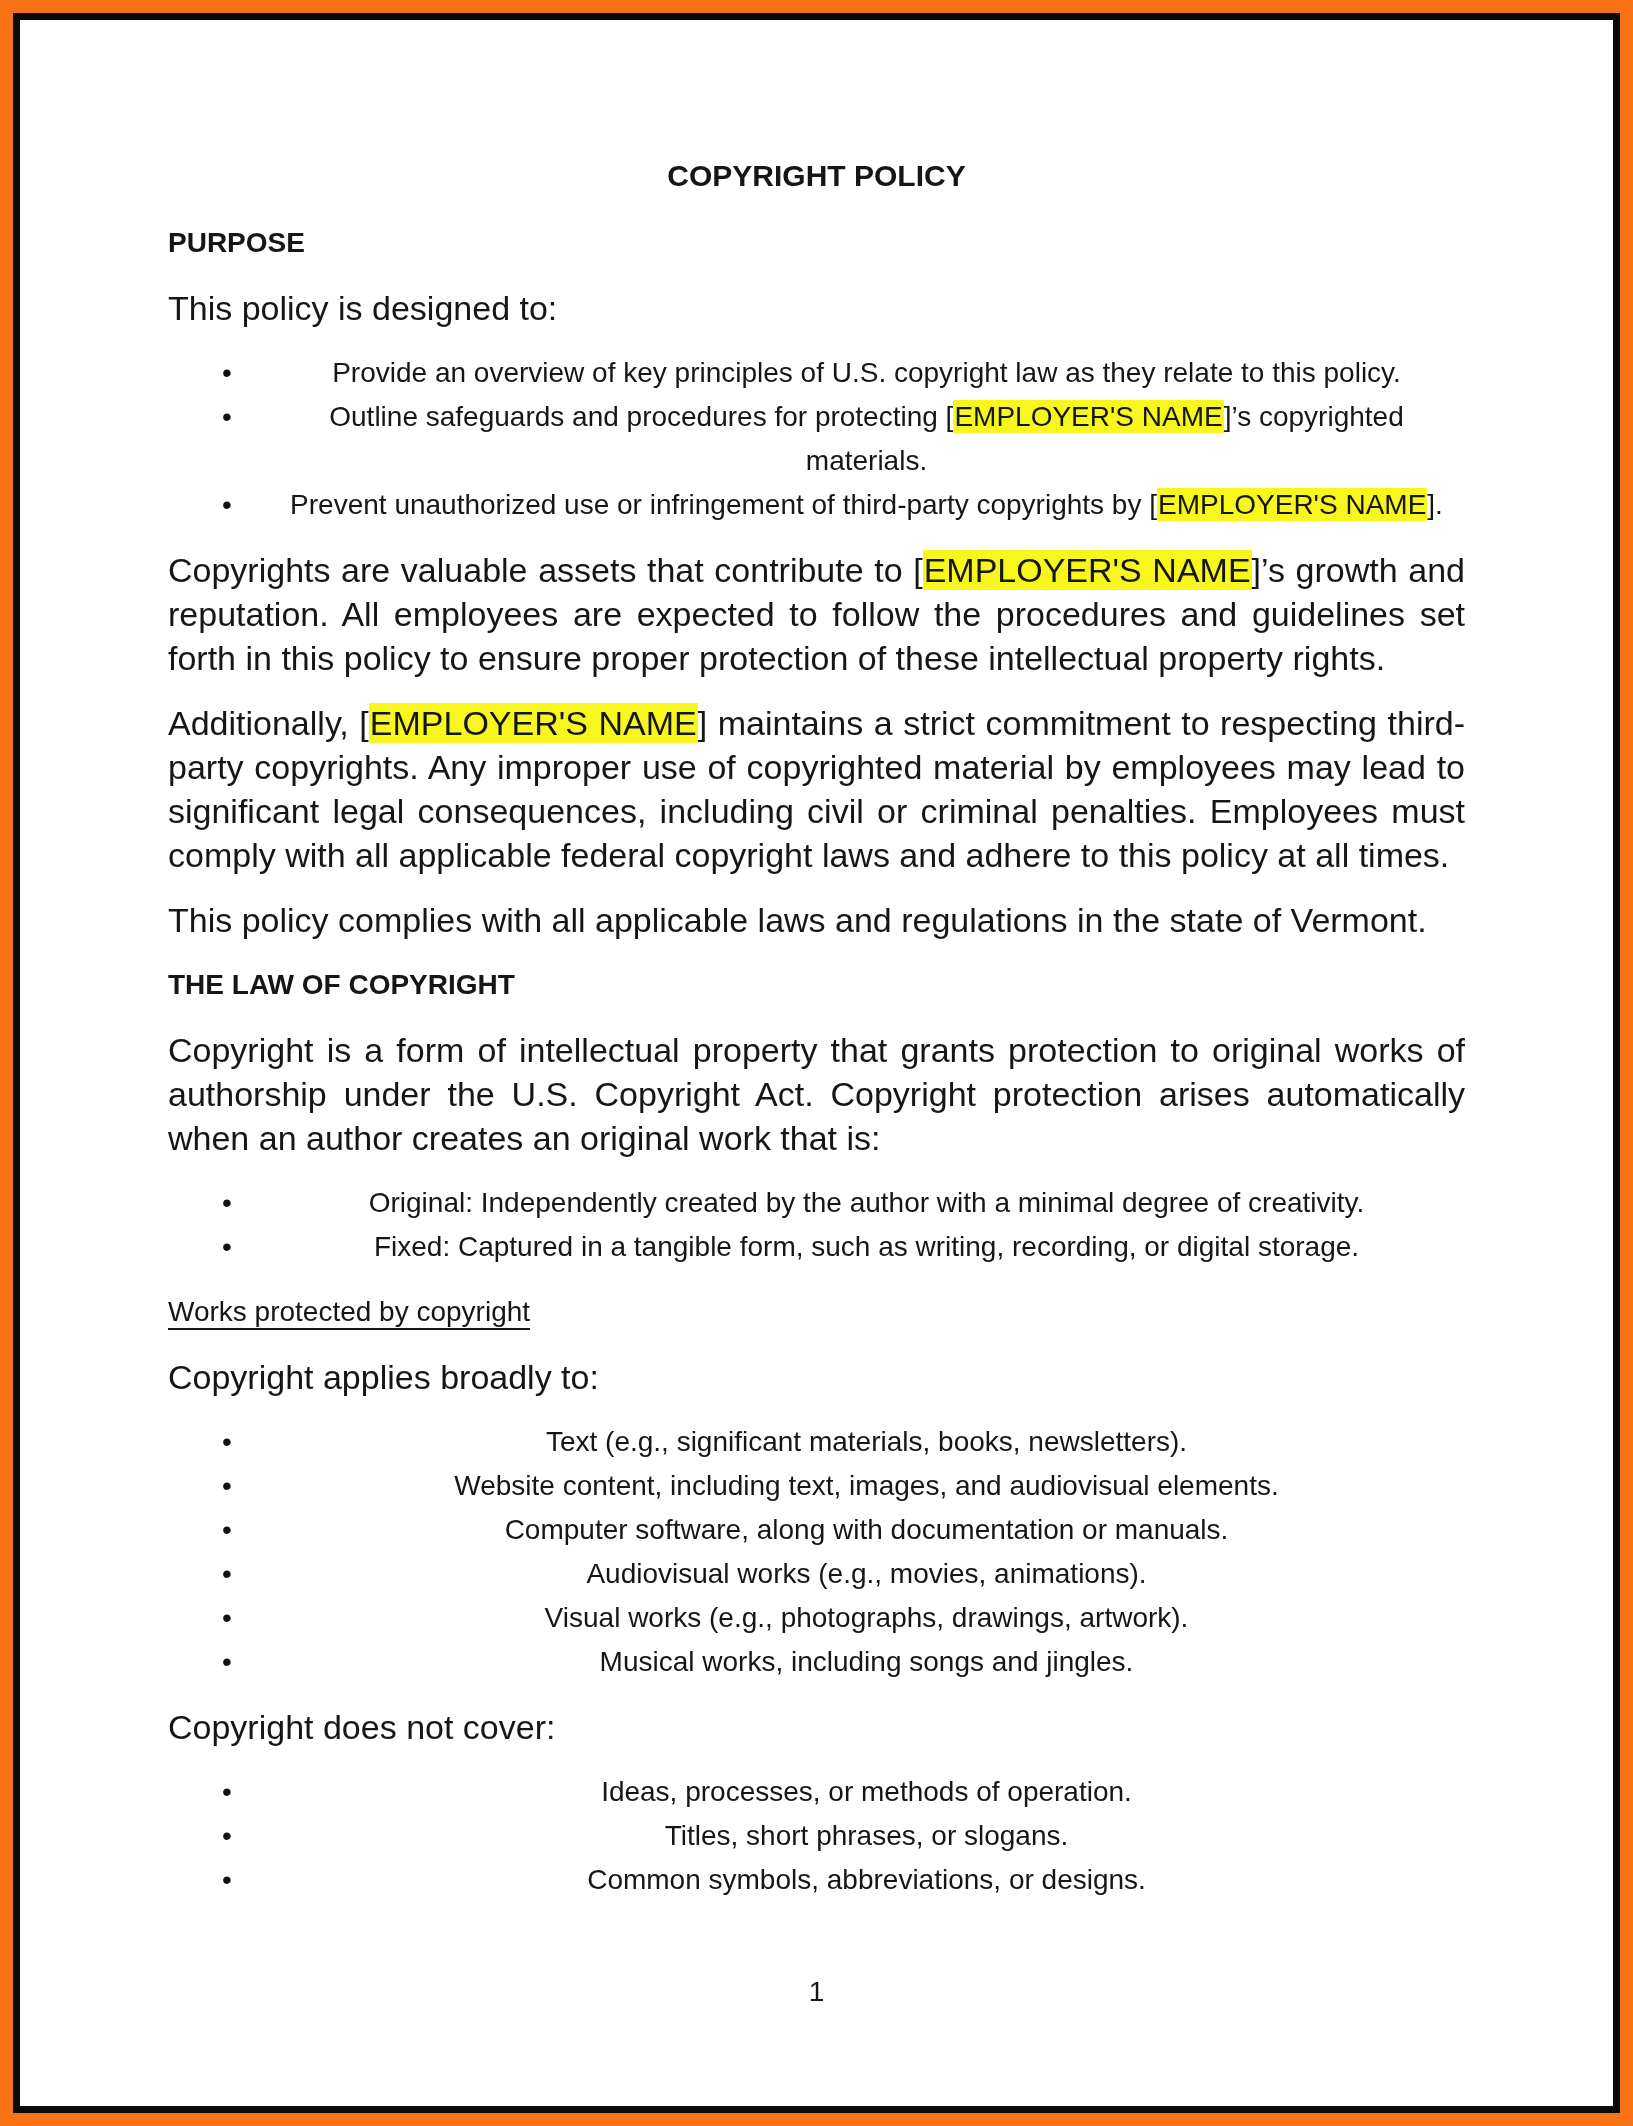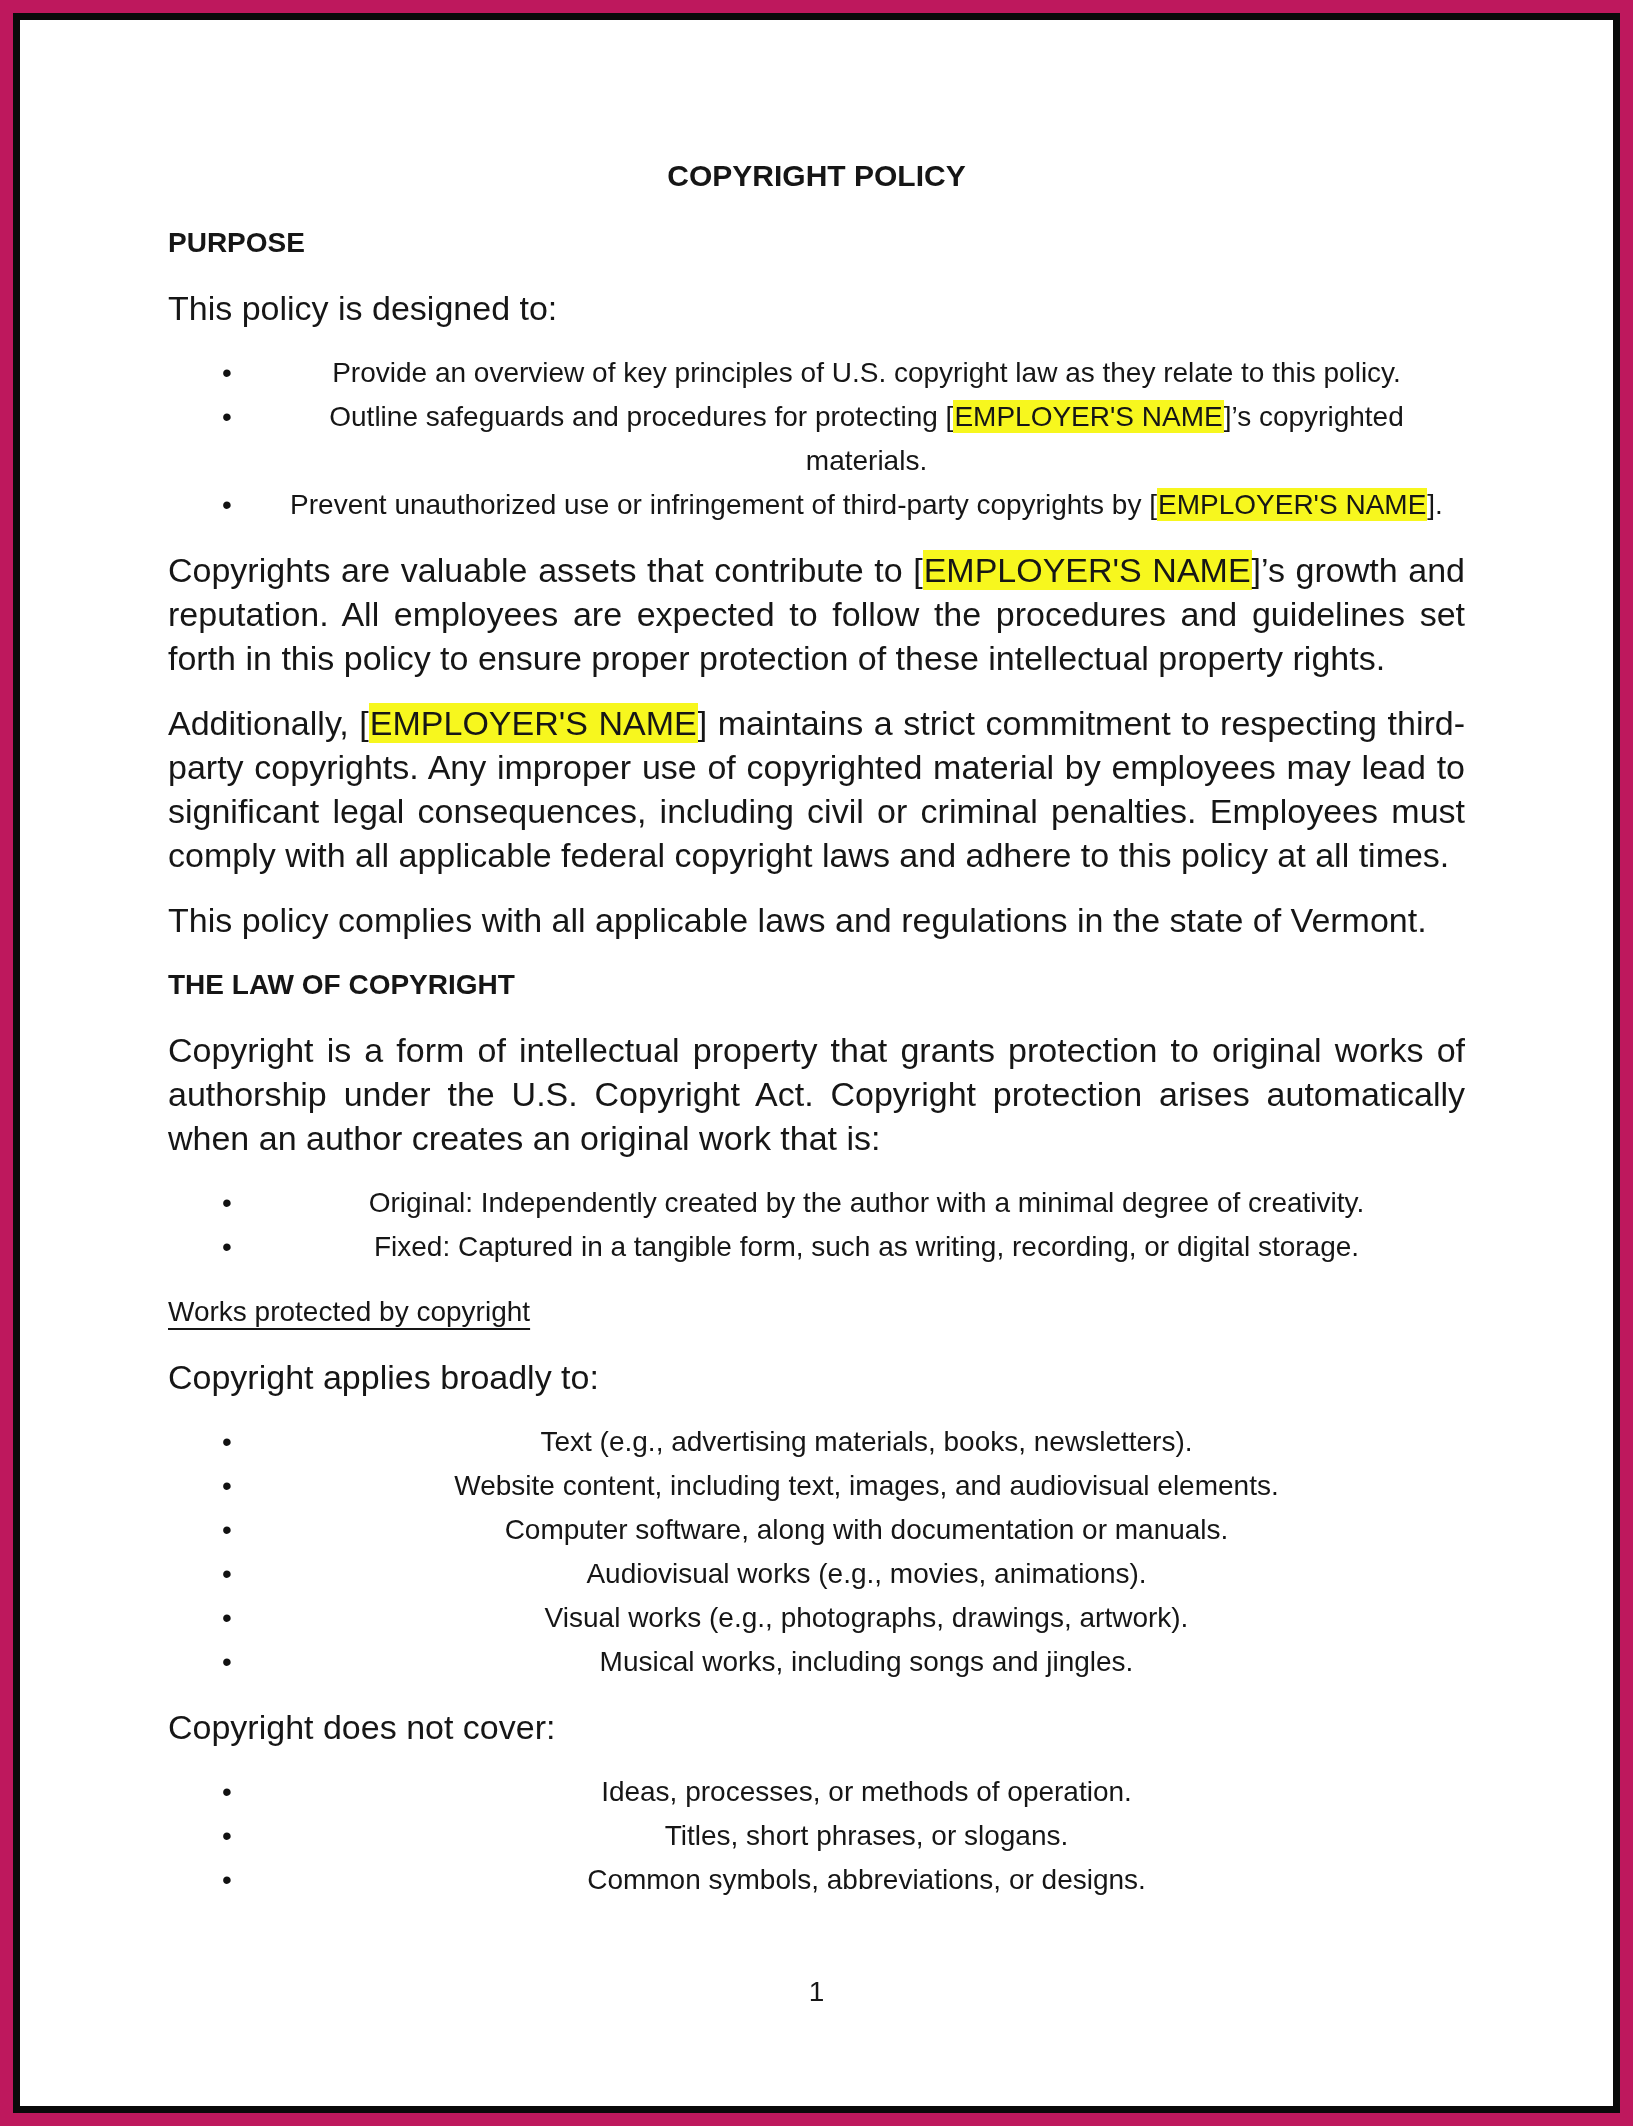--- a/index.html
+++ b/index.html
@@ -8,21 +8,21 @@
     width: 1633px;
     height: 2126px;
     background: #ffffff;
     font-family: "Liberation Sans", sans-serif;
     color: #161616;
     position: relative;
   }
   .sheet {
     position: absolute;
     inset: 0;
-    background: #be185d;
+    background: #f97316;
   }
   .frame {
     position: absolute;
     left: 13px; top: 13px; right: 13px; bottom: 13px;
     border: 7px solid #0a0a0a;
     background: #ffffff;
   }
   .content {
     position: absolute;
     left: 148px;
@@ -112,21 +112,21 @@
           <p class="para"><span>This policy complies with all applicable laws and regulations in the state of Vermont.</span></p>
           <h2 class="sec">THE LAW OF COPYRIGHT</h2>
           <p class="para justify"><span>Copyright is a form of intellectual property that grants protection to original works of authorship under the U.S. Copyright Act. Copyright protection arises automatically when an author creates an original work that is:</span></p>
           <ul class="blist">
             <li><span>Original: Independently created by the author with a minimal degree of creativity.</span></li>
             <li><span>Fixed: Captured in a tangible form, such as writing, recording, or digital storage.</span></li>
           </ul>
           <h3 class="subsec">Works protected by copyright</h3>
           <p class="para"><span>Copyright applies broadly to:</span></p>
           <ul class="blist">
-            <li><span>Text (e.g., advertising materials, books, newsletters).</span></li>
+            <li><span>Text (e.g., significant materials, books, newsletters).</span></li>
             <li><span>Website content, including text, images, and audiovisual elements.</span></li>
             <li><span>Computer software, along with documentation or manuals.</span></li>
             <li><span>Audiovisual works (e.g., movies, animations).</span></li>
             <li><span>Visual works (e.g., photographs, drawings, artwork).</span></li>
             <li><span>Musical works, including songs and jingles.</span></li>
           </ul>
           <p class="para"><span>Copyright does not cover:</span></p>
           <ul class="blist">
             <li><span>Ideas, processes, or methods of operation.</span></li>
             <li><span>Titles, short phrases, or slogans.</span></li>

